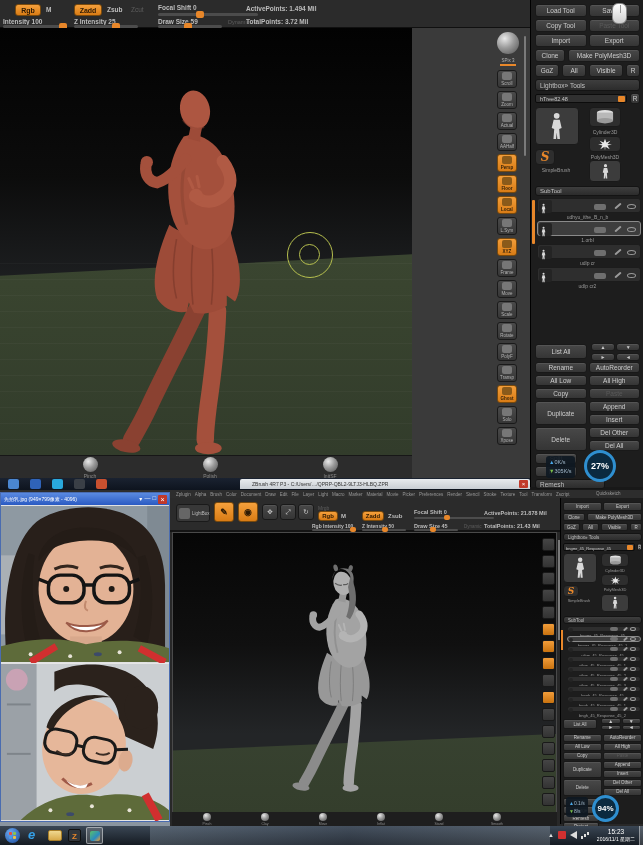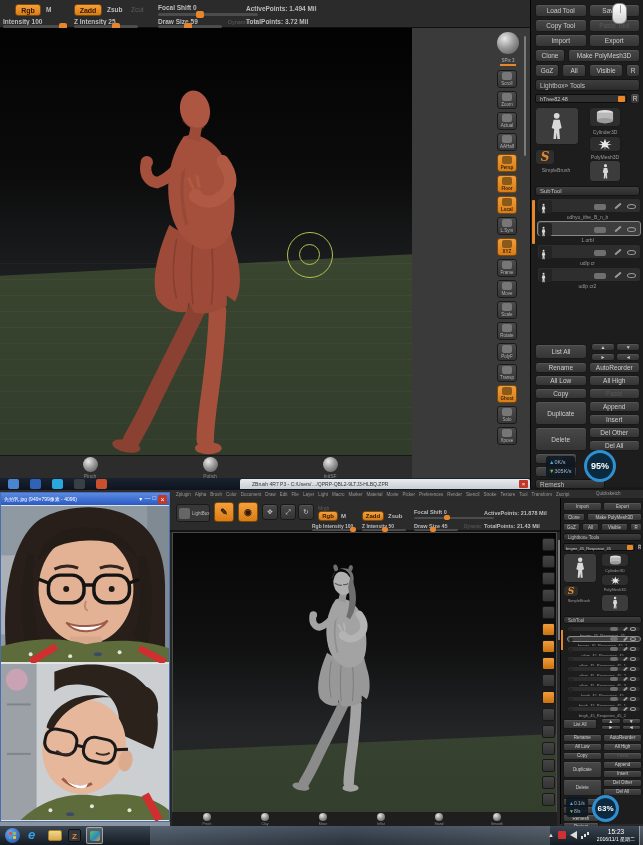--- a/index.html
+++ b/index.html
@@ -323,21 +323,21 @@
             <div class="sphere" style="width: 15px; height: 15px; margin: 0px auto;"></div>
             <span style="font-size: 5px; color: rgb(138, 138, 138); display: block; margin-top: 1px;">InitSF</span>
           </div>
         </div>
     </div>
 
     <div class="abs speed" style="left:546px;top:456px;z-index:30">
       <span style="color:#4aa8e8">▲</span><span>0K/s</span><br>
       <span style="color:#7ac14a">▼</span><span>305K/s</span>
     </div>
-    <div class="abs widgetc" style="left:584px;top:450px;width:32px;height:32px;font-size:9px;z-index:30">95%</div>
+    <div class="abs widgetc" style="left:584px;top:450px;width:32px;height:32px;font-size:9px;z-index:30">27%</div>
   </div>
 
   <div class="abs" style="left:0;top:478px;width:530px;height:12px;background:linear-gradient(#1a2230,#0e141e)">
     <div class="abs" id="strip-icons" style="left:8px;top:1px;height:10px">
         <div class="abs" style="left: 0px; top: 0px; width: 11px; height: 10px; background: rgb(74, 134, 208); border-radius: 2px;"></div>
         <div class="abs" style="left: 22px; top: 0px; width: 11px; height: 10px; background: rgb(47, 99, 184); border-radius: 2px;"></div>
         <div class="abs" style="left: 44px; top: 0px; width: 11px; height: 10px; background: rgb(41, 168, 220); border-radius: 2px;"></div>
         <div class="abs" style="left: 66px; top: 0px; width: 11px; height: 10px; background: rgb(58, 63, 70); border-radius: 2px;"></div>
         <div class="abs" style="left: 88px; top: 0px; width: 11px; height: 10px; background: rgb(200, 80, 47); border-radius: 2px;"></div>
       </div>
@@ -652,21 +652,21 @@
             <div class="sphere" style="width: 8px; height: 8px; margin: 0px auto;"></div>
             <span style="font-size: 3.5px; color: rgb(138, 138, 138); display: block; margin-top: 1px;">Smooth</span>
           </div>
         </div>
     </div>
 
     <div class="abs speed" style="left:566px;top:307px;z-index:30;font-size:5px">
       <span style="color:#4aa8e8">▲</span><span>0.1/s</span><br>
       <span style="color:#7ac14a">▼</span><span>8/s</span>
     </div>
-    <div class="abs widgetc" style="left:592px;top:305px;width:27px;height:27px;font-size:8px;z-index:30">63%</div>
+    <div class="abs widgetc" style="left:592px;top:305px;width:27px;height:27px;font-size:8px;z-index:30">94%</div>
   </div>
 
   <div class="abs" style="left:0;top:492px;width:170px;height:330px;border:1px solid #4a6cb0;background:#e8e8e8;z-index:20">
     <div class="abs" style="left:0;top:0;width:168px;height:12px;background:linear-gradient(#5a8ae0,#2a5ac2);display:flex;align-items:center">
       <span style="font-size:5px;color:#fff;margin-left:3px;white-space:nowrap;overflow:hidden;max-width:110px">先拍乳.jpg (949×799像素 - 4096)</span>
       <span style="margin-left:auto;display:flex;gap:2px;margin-right:2px">
         <span class="tbbtn" style="font-size:6px;color:#fff">▾</span>
         <span style="font-size:6px;color:#fff">—</span>
         <span style="font-size:6px;color:#fff">□</span>
         <span style="font-size:7px;color:#fff;background:#c0392b;width:9px;height:9px;line-height:9px;text-align:center;border-radius:1px">×</span>

